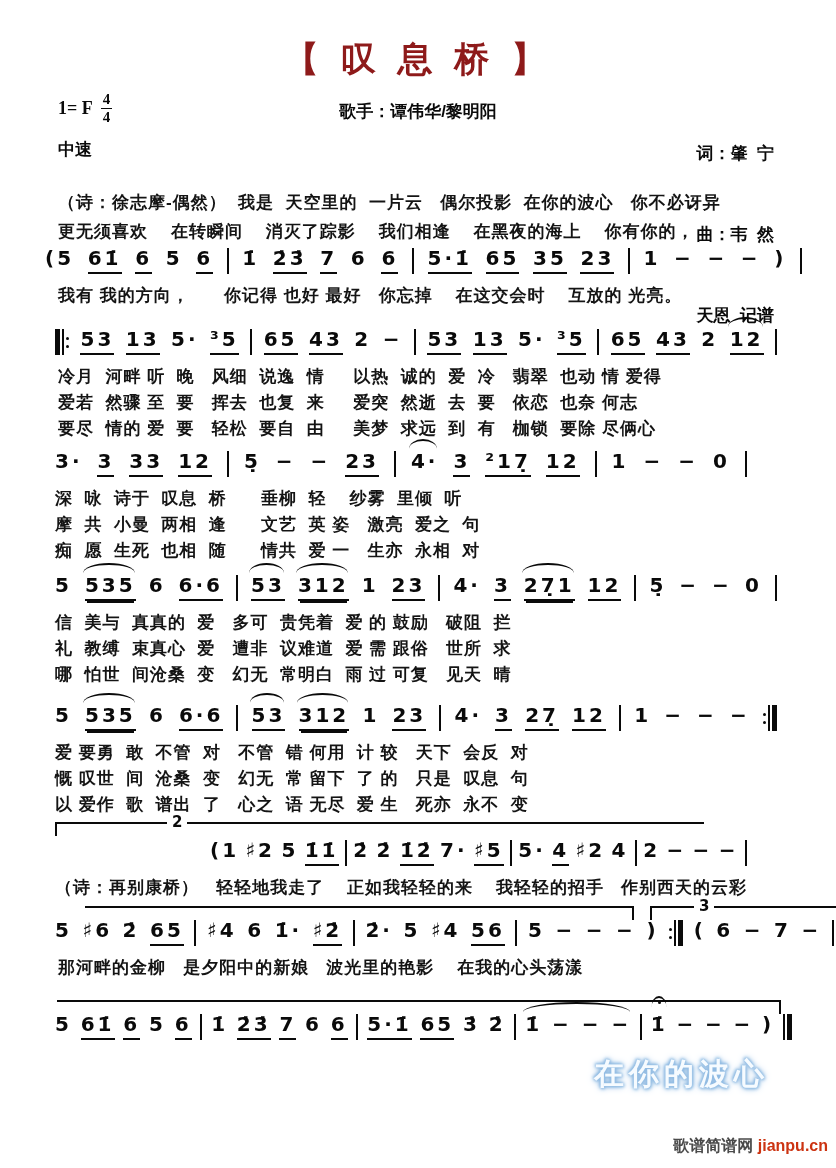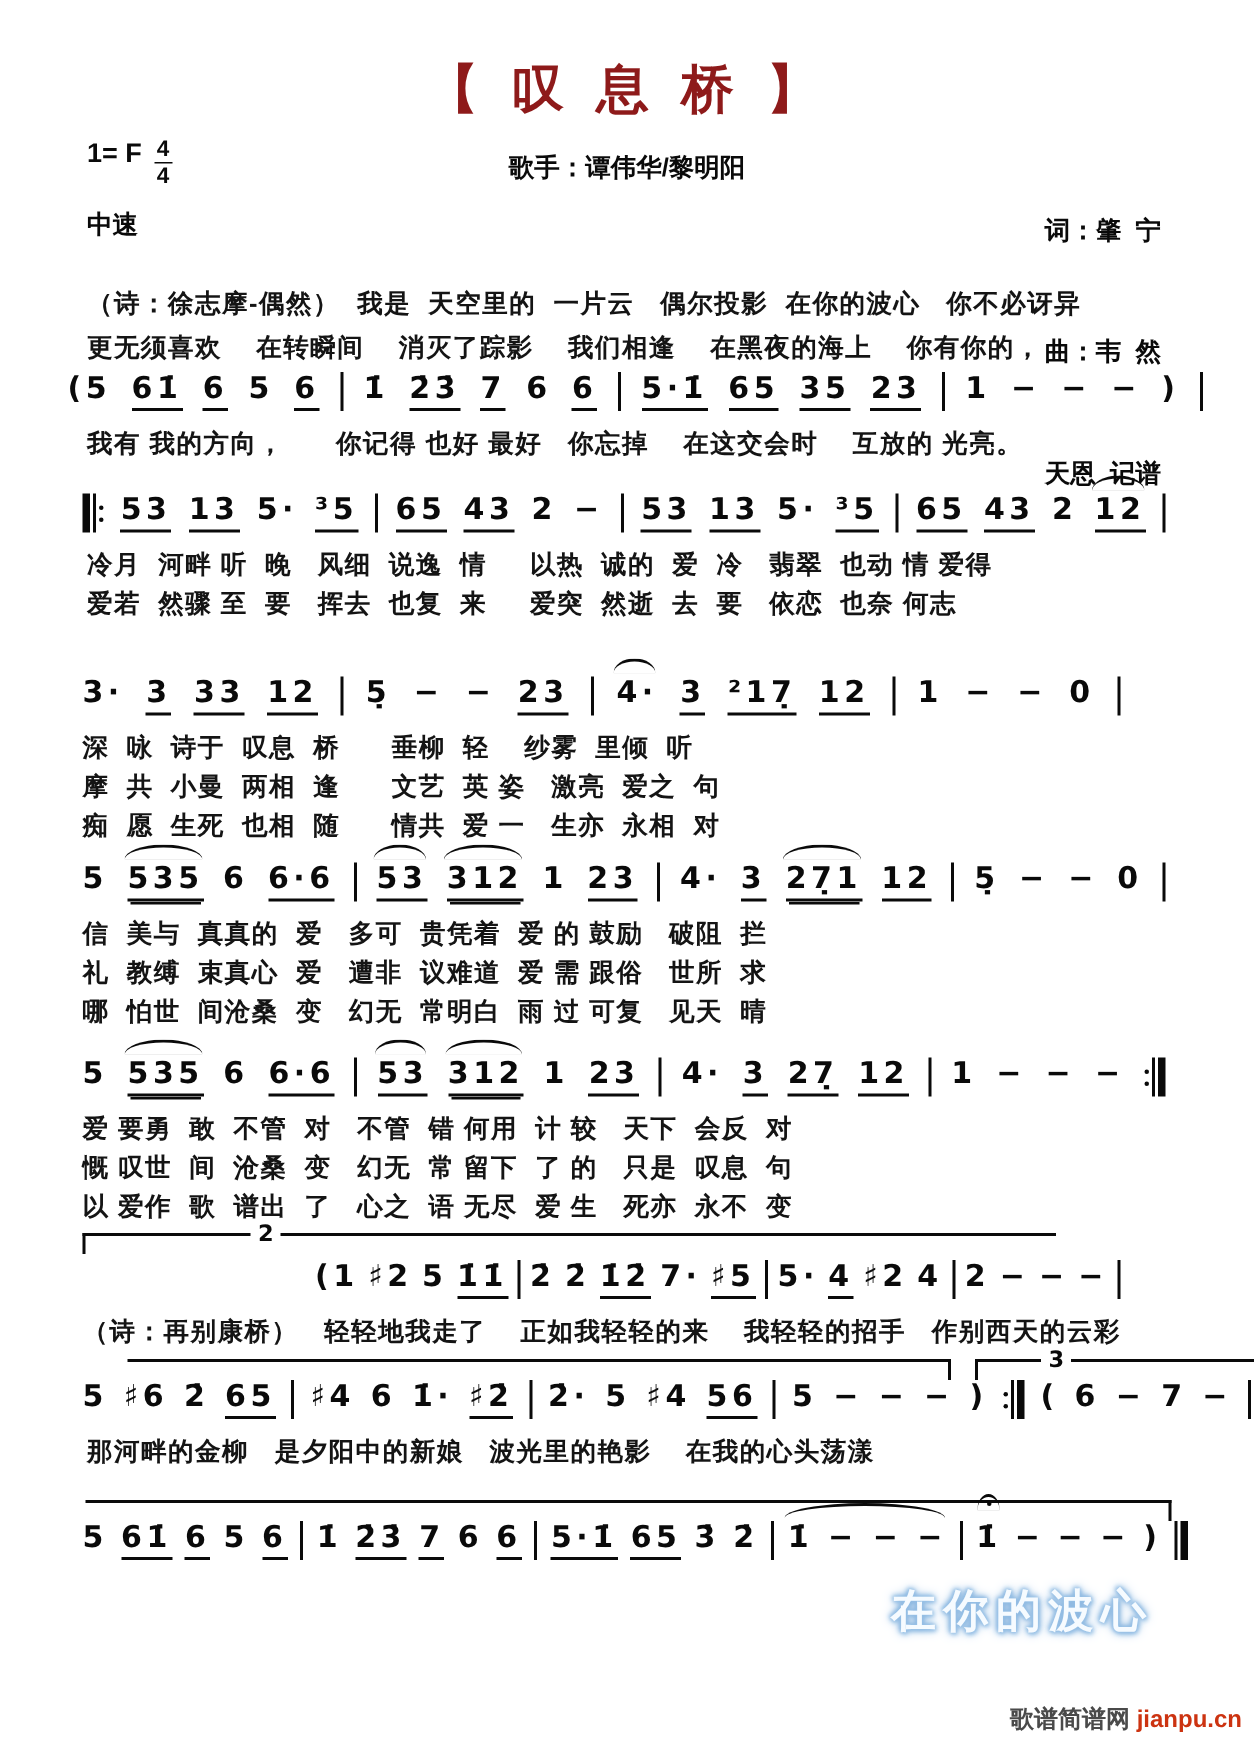--- a/index.html
+++ b/index.html
@@ -1,20 +1,20 @@
 <!DOCTYPE html>
 <html><head>
 <meta charset="utf-8">
 <style>
   html,body{margin:0;padding:0;background:#fff;}
   .page{position:relative;width:836px;height:1168px;background:#ffffff;overflow:hidden;
         font-family:"Liberation Sans",sans-serif;color:#0a0a0a;}
   .title{position:absolute;top:36px;left:0;width:836px;text-align:center;
          font-size:35px;font-weight:700;letter-spacing:6px;color:#8e1a1a;white-space:pre;}
-  .keysig{position:absolute;top:92px;left:58px;font-size:18px;font-weight:700;display:flex;align-items:flex-start;gap:8px;}
+  .keysig{position:absolute;top:92px;left:58px;font-size:18px;font-weight:700;display:flex;align-items:center;gap:8px;font-family:Liberation Serif, serif;}
   .frac{display:inline-flex;flex-direction:column;align-items:center;line-height:1;font-size:15px;font-weight:700;}
   .frac .top{border-bottom:1.5px solid #0a0a0a;padding:0 2px 1px;}
   .frac .bot{padding-top:1px;}
   .tempo{position:absolute;top:138px;left:58px;font-size:17px;font-weight:700;}
   .singer{position:absolute;top:100px;left:0;width:836px;text-align:center;font-size:17px;font-weight:700;}
   .credits{position:absolute;top:86px;right:62px;text-align:left;font-size:17px;font-weight:700;line-height:27px;white-space:pre;}
   .poem{position:absolute;top:188px;left:58px;line-height:29px;}
   .lyric{font-size:17px;font-weight:700;white-space:pre;letter-spacing:1px;color:#141414;}
   .system{position:absolute;left:0;width:836px;}
   .s0{top:246px}.s1{top:327px}.s2{top:449px}.s3{top:573px}.s4{top:703px}.s5{top:838px}.s6{top:918px}.s7{top:1012px}
@@ -150,20 +150,21 @@
         <span class="note u1">65</span>
         <span class="note u1">43</span>
         <span class="note">2</span>
         <span class="note u1">12<span class="arc"></span></span>
         <span class="bar">
           <i class="bl"></i>
         </span>
       </div>
     <div class="lyric" style="margin-left:58px">冷月  河畔 听  晚   风细  说逸  情     以热  诚的  爱  冷   翡翠  也动 情 爱得</div>
     <div class="lyric" style="margin-left:58px">爱若  然骤 至  要   挥去  也复  来     爱突  然逝  去  要   依恋  也奈 何志</div>
+    <div class="lyric" style="margin-left:58px">要尽  情的 爱  要   轻松  要自  由     美梦  求远  到  有   枷锁  要除 尽俩心</div>
   </div>
 
   <div class="system s2">
     <div class="music-row" style="margin-left:55px;width:692px">
         <span class="note">3·</span>
         <span class="note u1">3</span>
         <span class="note u1">33</span>
         <span class="note u1">12</span>
         <span class="bar">
           <i class="bl"></i>

